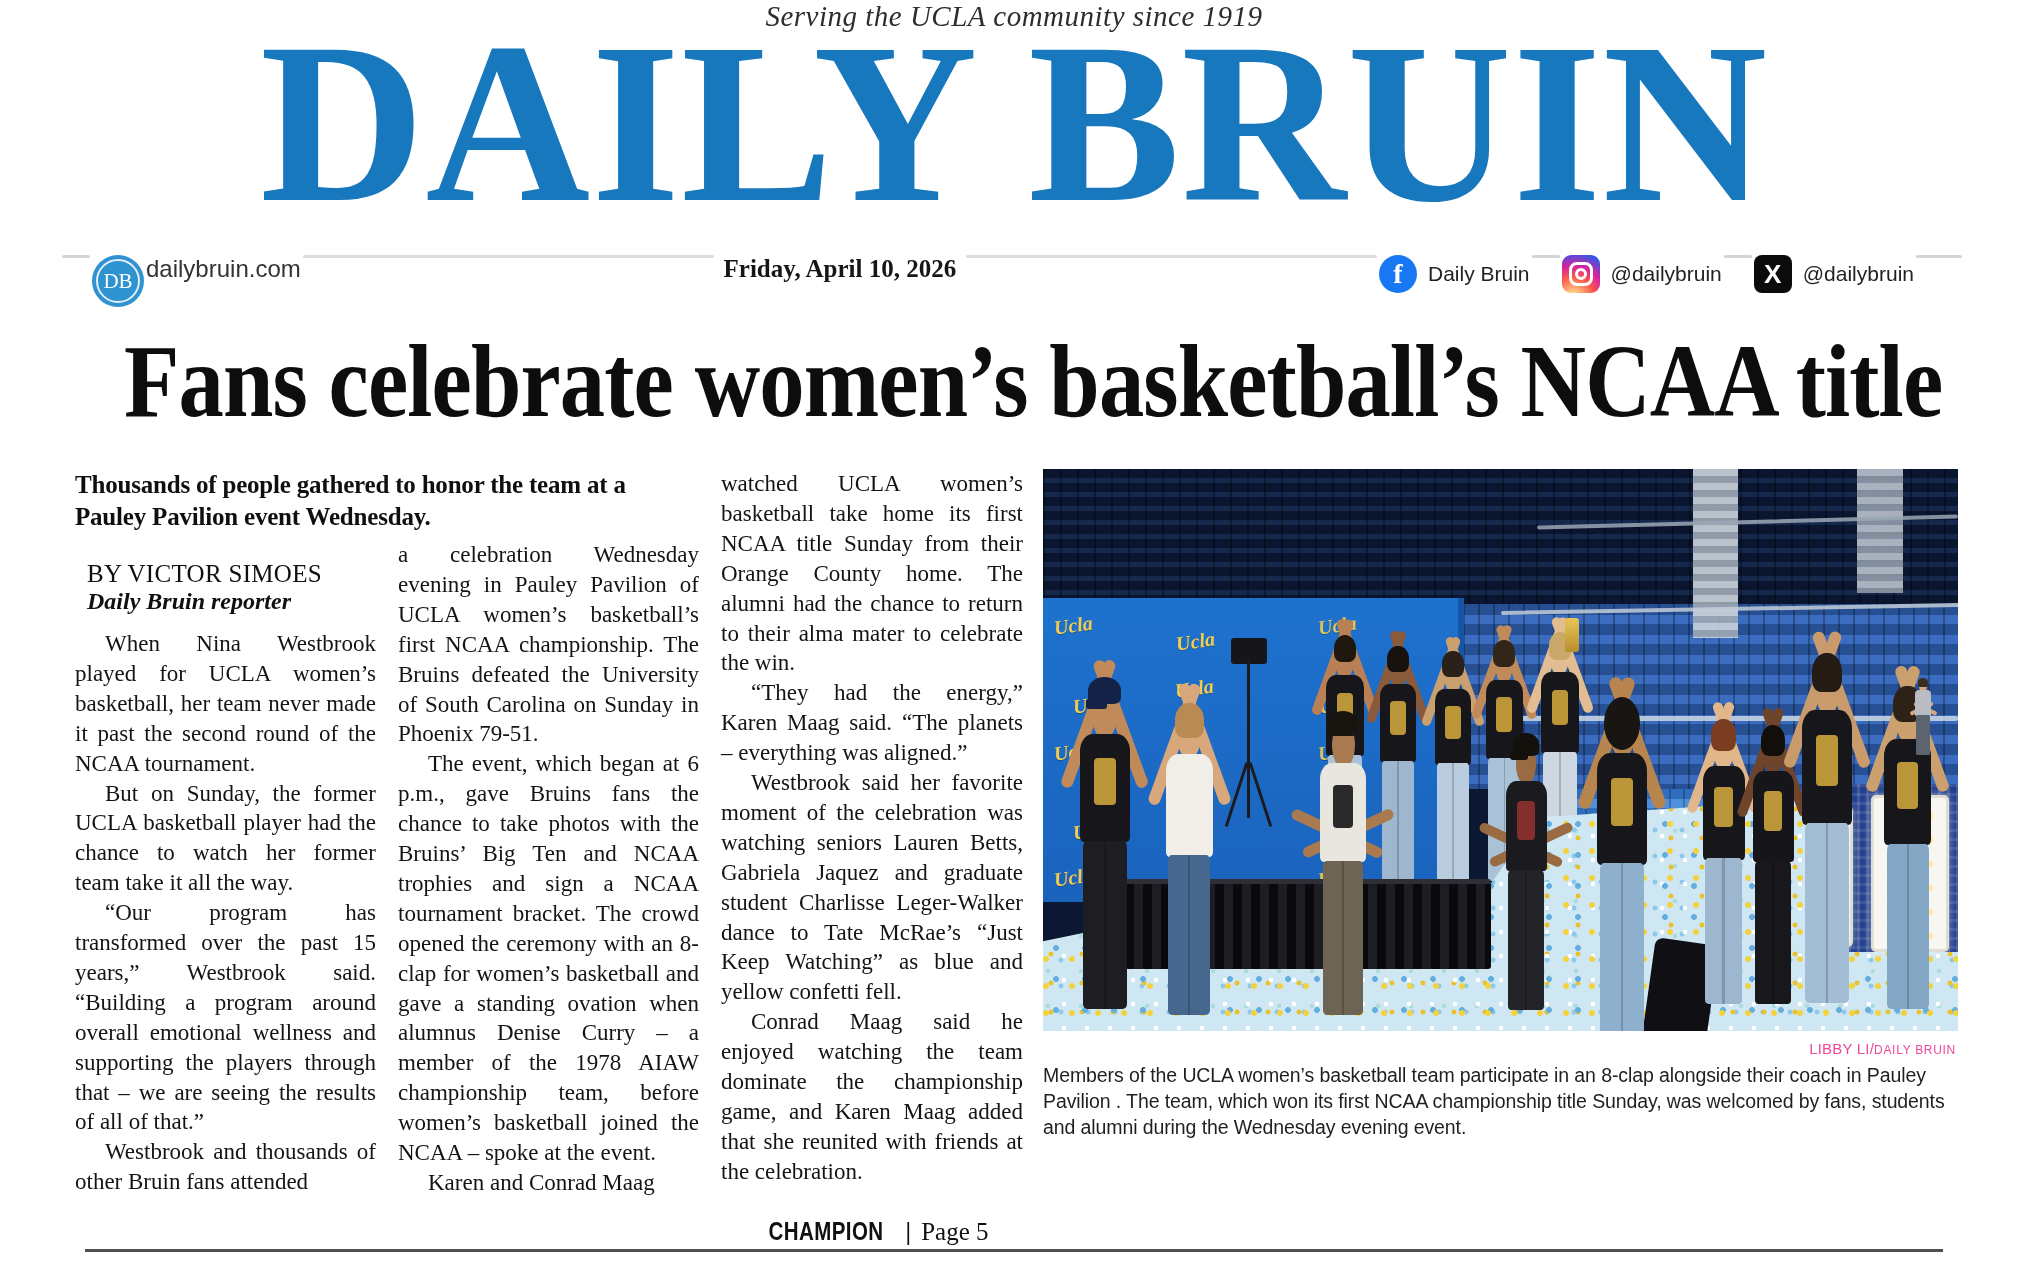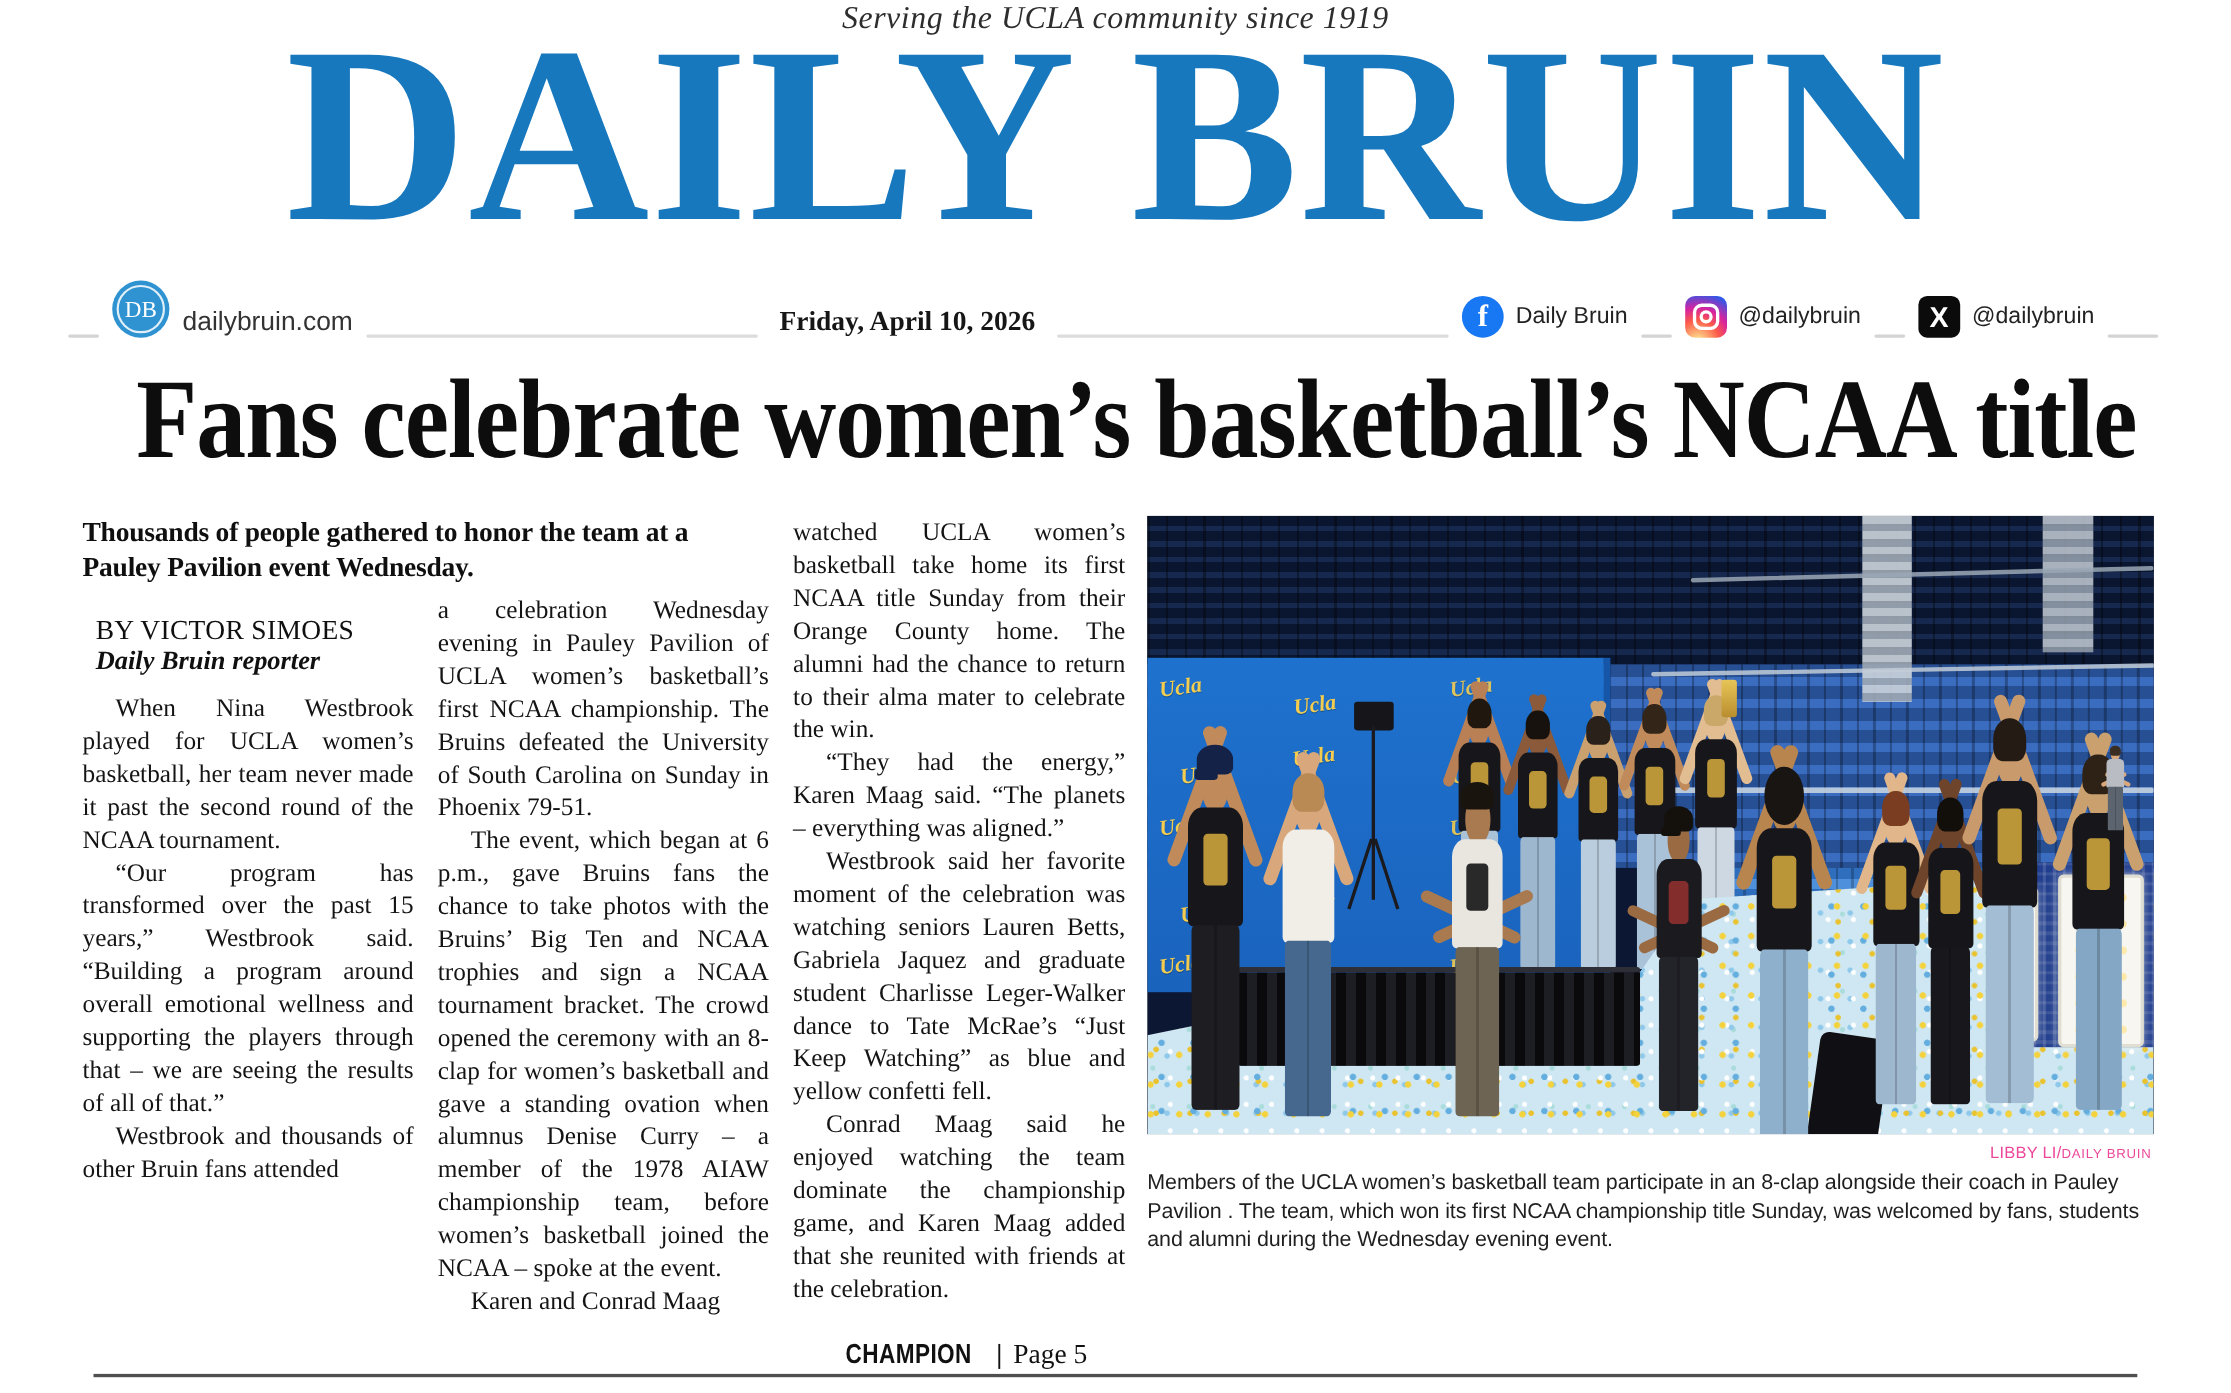--- a/index.html
+++ b/index.html
@@ -10,21 +10,21 @@
   }
   
   header { text-align:center; }
   .tagline { font-style: italic; font-size: 29px; color:#2d2d2d; letter-spacing:.5px; }
   .masthead {
     font-size: 228px; line-height: 1; font-weight: bold; color: #1878be;
     margin: -24px 0 -34px; white-space: nowrap; letter-spacing: 1px;
   }
   
   .dateline {
-    margin: 52px 66px 0 62px; display:flex; align-items:flex-end; gap:12px;
+    margin: 52px 66px 0 62px; display:flex; align-items:flex-start; gap:2px;
     font-family:"Liberation Sans", sans-serif;
   }
   .rule { flex:1; height:3px; background:#dcdcdc; border-radius:2px; }
   .dash { width:28px; height:3px; background:#d4d4d4; border-radius:2px; flex:0 0 auto; }
   .dash.end { width:46px; }
   .db-circle {
     width:52px; height:52px; border-radius:50%; background:#2f92d1; flex:0 0 auto;
     display:flex; align-items:center; justify-content:center;
   }
   .db-inner {
@@ -256,20 +256,21 @@
       <div class="left-block">
         <h3 class="subhead">Thousands of people gathered to honor the team at a Pauley Pavilion event Wednesday.</h3>
         <div class="cols12">
           <div class="col">
             <div class="byline">
               <div class="byline-name">BY VICTOR SIMOES</div>
               <div class="byline-title">Daily Bruin reporter</div>
             </div>
             <div class="paras">
                 <p>When Nina Westbrook played for UCLA women’s basketball, her team never made it past the second round of the NCAA tournament.</p>
+                <p>But on Sunday, the former UCLA basketball player had the chance to watch her former team take it all the way.</p>
                 <p>“Our program has transformed over the past 15 years,” Westbrook said. “Building a program around overall emotional wellness and supporting the players through that – we are seeing the results of all of that.”</p>
                 <p>Westbrook and thousands of other Bruin fans attended</p>
               </div>
           </div>
           <div class="col">
             <div class="paras">
                 <p class="flush">a celebration Wednesday evening in Pauley Pavilion of UCLA women’s basketball’s first NCAA championship. The Bruins defeated the University of South Carolina on Sunday in Phoenix 79-51.</p>
                 <p>The event, which began at 6 p.m., gave Bruins fans the chance to take photos with the Bruins’ Big Ten and NCAA trophies and sign a NCAA tournament bracket. The crowd opened the ceremony with an 8-clap for women’s basketball and gave a standing ovation when alumnus Denise Curry – a member of the 1978 AIAW championship team, before women’s basketball joined the NCAA – spoke at the event.</p>
                 <p>Karen and Conrad Maag</p>
               </div>

